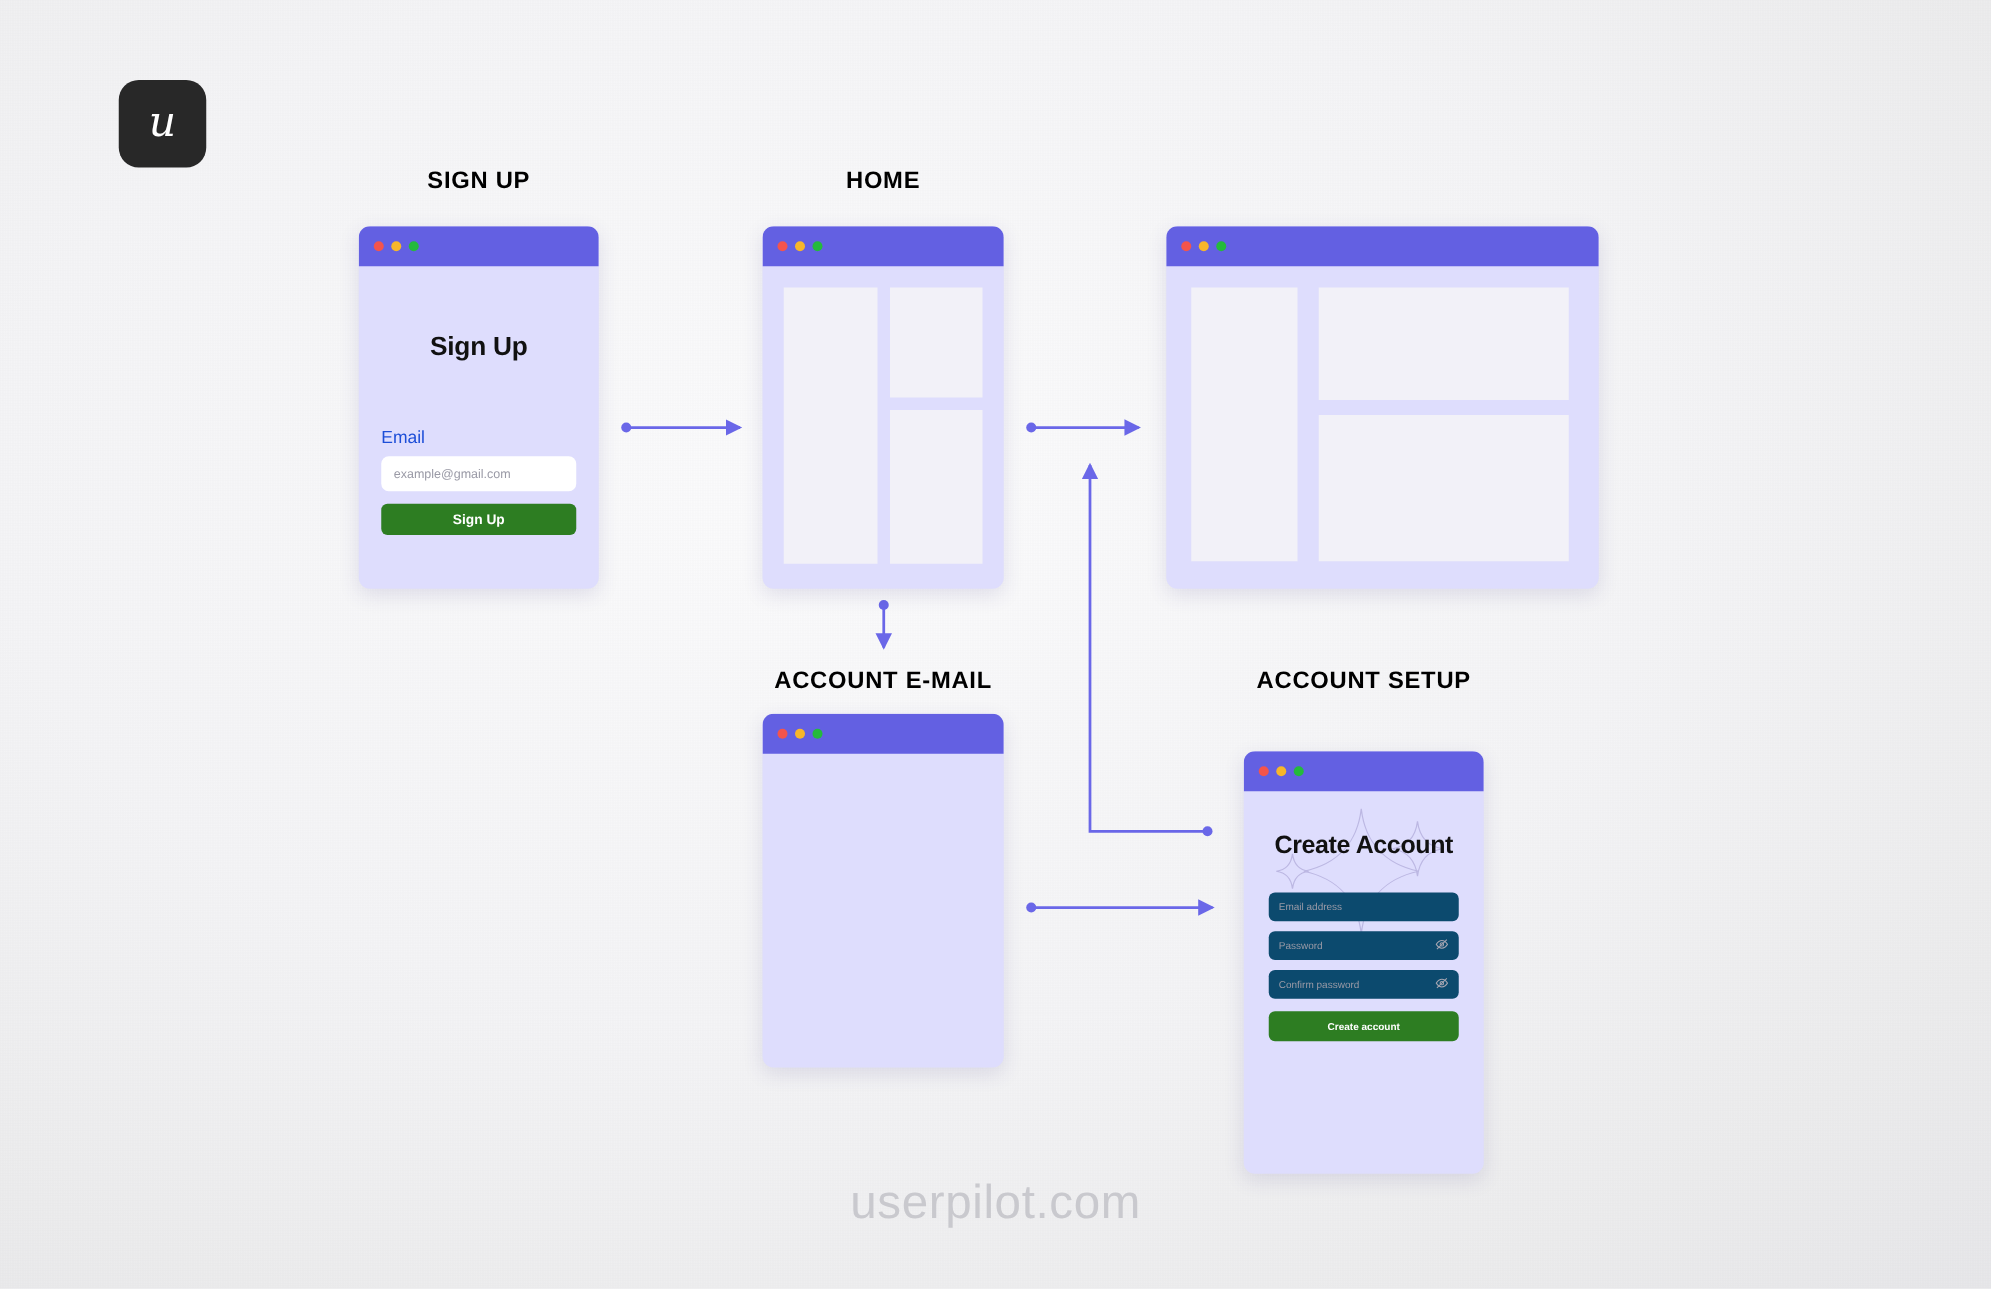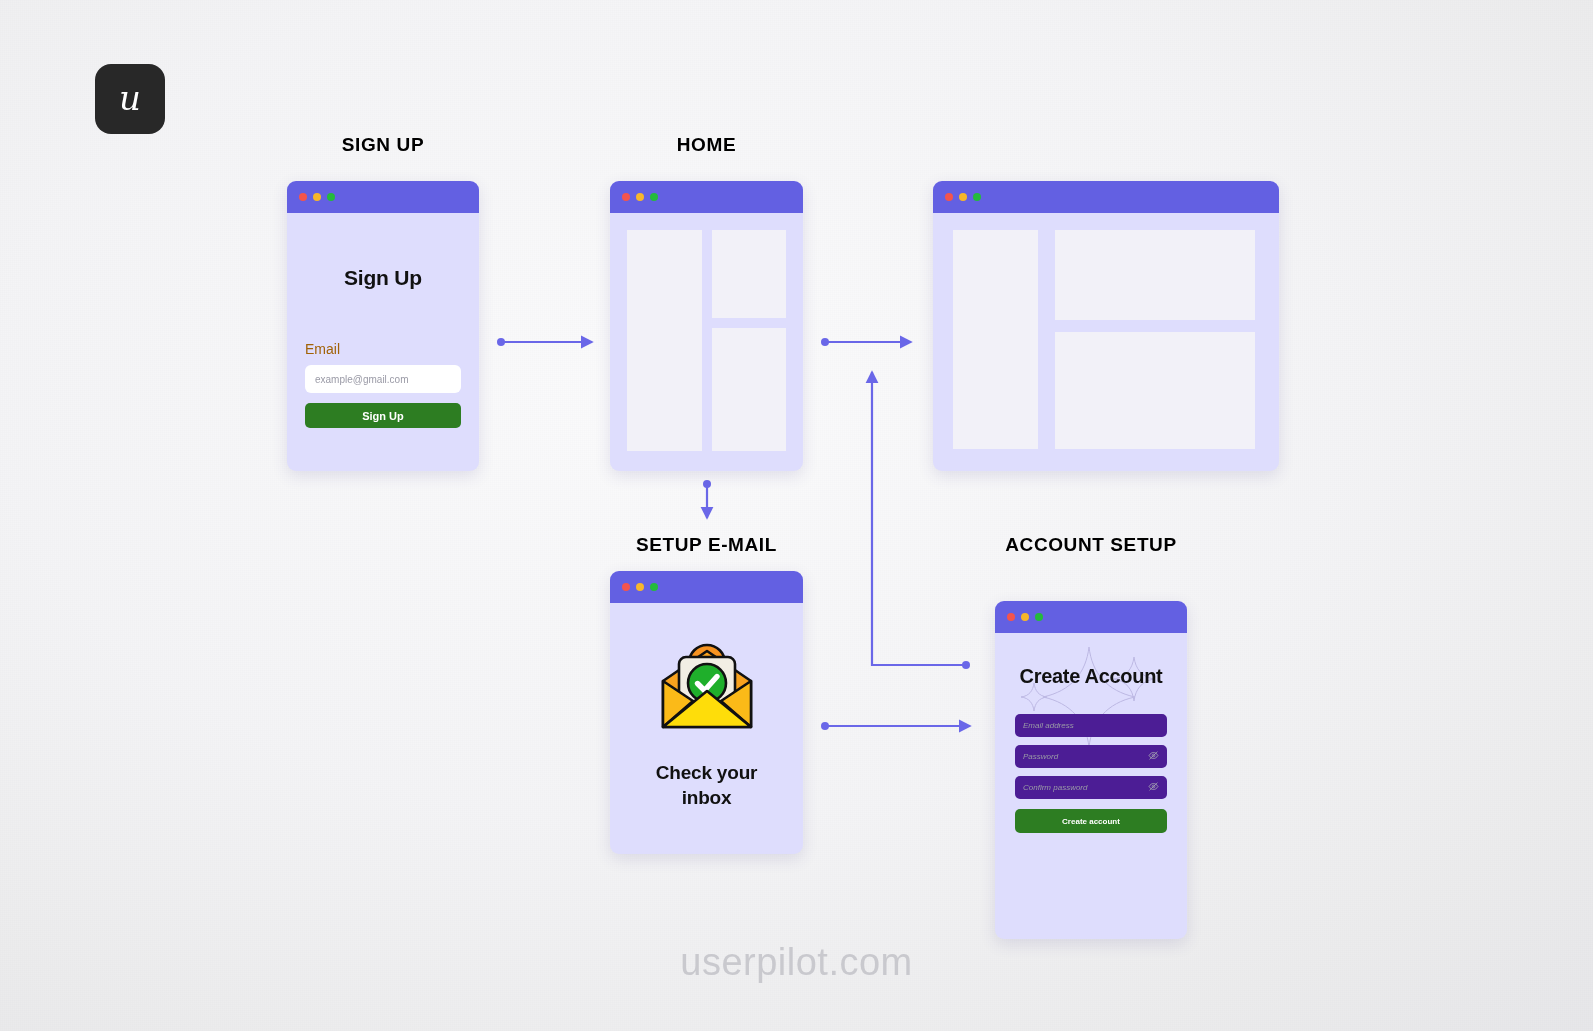--- a/index.html
+++ b/index.html
@@ -93,21 +93,21 @@
     text-align: center;
     font-size: 21px;
     font-weight: bold;
     color: #111;
     margin-top: 53px;
     letter-spacing: -.2px;
   }
   #card-signup .field-label {
     margin-top: 51px;
     font-size: 14px;
-    color: #a16207;
+    color: #1d4ed8;
   }
   #card-signup .text-input {
     margin-top: 8px;
     height: 28px;
     background: #fff;
     border-radius: 6px;
     display: flex; align-items: center;
     padding: 0 10px;
     font-size: 10px;
     color: #9a9aa6;
@@ -188,28 +188,27 @@
     text-align: center;
     font-size: 20px;
     font-weight: bold;
     color: #111;
     padding-top: 32px;
     letter-spacing: -.3px;
   }
   #card-account .form { position: relative; margin-top: 26px; }
   #card-account .text-input {
     height: 23px;
-    background: #4c1d95;
+    background: #0c4a6e;
     border-radius: 5px;
     display: flex; align-items: center;
     padding: 0 8px;
     font-size: 8px;
     color: #9a9aa6;
     margin-bottom: 8px;
-    font-style: italic;
   }
   #card-account .text-input .ph { flex: 1; }
   #card-account .cta {
     margin-top: 10px;
     height: 24px;
     background: #2d7d22;
     border-radius: 5px;
     display: flex; align-items: center; justify-content: center;
     color: #fff;
     font-size: 8px;
@@ -272,21 +271,21 @@
     </g>
 
     <g>
       <circle cx="966" cy="665" r="4" fill="#6A67E8"></circle>
       <path d="M964,665 L872,665 L872,372" fill="none" stroke="#6A67E8" stroke-width="2.2" marker-end="url(#arrowhead)"></path>
     </g>
   </svg>
 
   <div class="card-caption" style="left:287px; top:134px; width:192px;">SIGN UP</div>
   <div class="card-caption" style="left:610px; top:134px; width:193px;">HOME</div>
-  <div class="card-caption" style="left:580px; top:534px; width:253px;">SETUP E-MAIL</div>
+  <div class="card-caption" style="left:580px; top:534px; width:253px;">ACCOUNT E-MAIL</div>
   <div class="card-caption" style="left:975px; top:534px; width:232px;text-align:center;">ACCOUNT SETUP</div>
 
   <div class="card" id="card-signup">
     <div class="titlebar">
       <span class="dot red"></span>
       <span class="dot yellow"></span>
       <span class="dot green"></span>
     </div>
     <div class="body">
       <div class="heading">Sign Up</div>
@@ -330,45 +329,20 @@
         <div class="panel bottom"></div>
       </div>
     </div>
   </div>
 
   <div class="card" id="card-verify">
     <div class="titlebar">
       <span class="dot red"></span>
       <span class="dot yellow"></span>
       <span class="dot green"></span>
-    </div>
-    <div class="body">
-      <div class="envelope-wrap">
-        <svg width="104" height="96" viewBox="0 0 104 96">
-
-          <path d="M52 6 C62 6 70 14 70 24 L70 34 L34 34 L34 24 C34 14 42 6 52 6 Z" fill="#F79321" stroke="#111" stroke-width="2.6" stroke-linejoin="round"></path>
-
-          <path d="M8 42 L52 12 L96 42 L96 88 L8 88 Z" fill="#F8A21E" stroke="#111" stroke-width="2.6" stroke-linejoin="round"></path>
-
-          <rect x="24" y="18" width="56" height="52" rx="7" fill="#F2EEE4" stroke="#111" stroke-width="2.6"></rect>
-
-          <circle cx="52" cy="44" r="19" fill="#1FAF2B" stroke="#111" stroke-width="2.6"></circle>
-          <path d="M42.5 44.5 L49.5 51.5 L62 37.5" fill="none" stroke="#fff" stroke-width="5.4" stroke-linecap="round" stroke-linejoin="round"></path>
-
-          <path d="M8 42 L8 88 L38 62 Z" fill="#FBBA18" stroke="#111" stroke-width="2.6" stroke-linejoin="round"></path>
-
-          <path d="M96 42 L96 88 L66 62 Z" fill="#FBBA18" stroke="#111" stroke-width="2.6" stroke-linejoin="round"></path>
-
-          <path d="M8 88 L52 52 L96 88 Z" fill="#FEDD0A" stroke="#111" stroke-width="2.6" stroke-linejoin="round"></path>
-        </svg>
-      </div>
-      <div class="inbox-text">
-        <div>Check your</div>
-        <div>inbox</div>
-      </div>
     </div>
   </div>
 
   <div class="card" id="card-account">
     <div class="titlebar">
       <span class="dot red"></span>
       <span class="dot yellow"></span>
       <span class="dot green"></span>
     </div>
     <div class="body">

